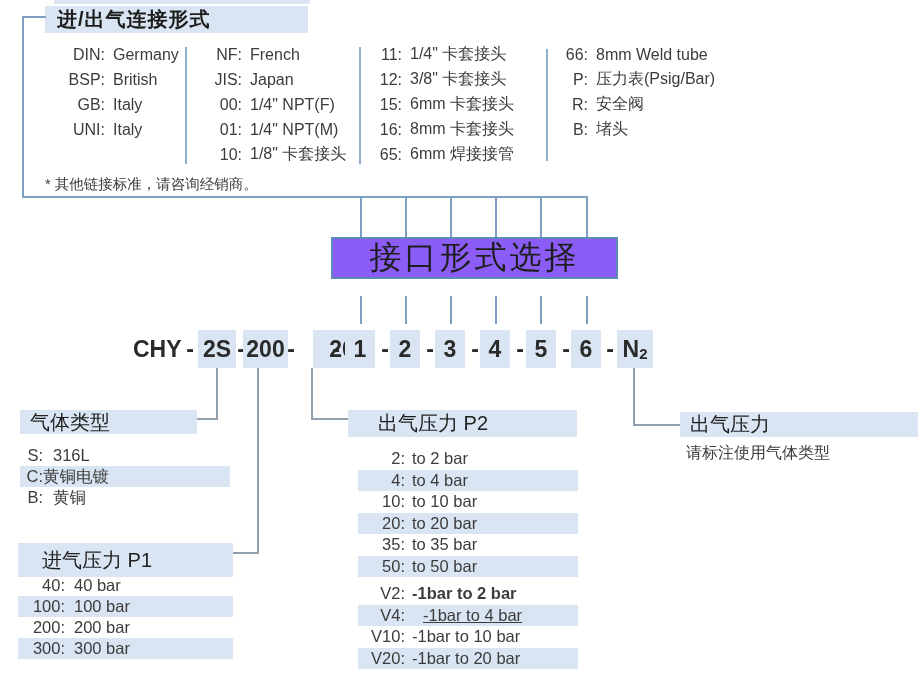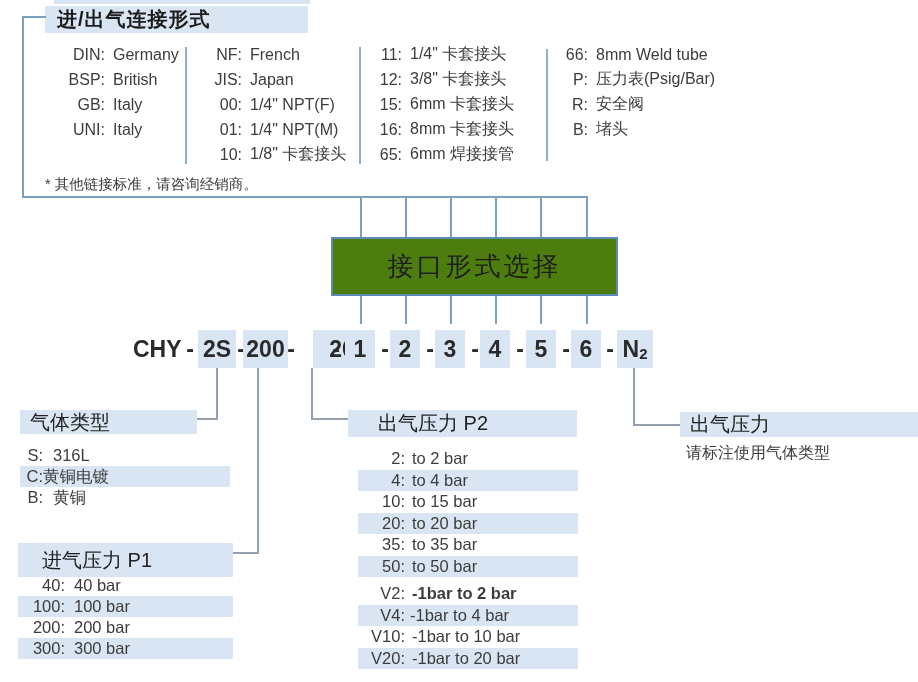--- a/index.html
+++ b/index.html
@@ -30,24 +30,24 @@
     font-size:20px;color:#1f1f1f;font-weight:500;white-space:nowrap;}
   
   .srow{position:absolute;display:flex;align-items:center;height:21px;
     font-size:16.5px;color:#3c3c3c;white-space:nowrap;}
   .slabel{display:inline-block;text-align:right;flex:0 0 auto;}
   
   .seg{position:absolute;top:330px;height:38px;line-height:38px;
     font-size:23px;font-weight:bold;color:#2a2a2a;text-align:center;white-space:nowrap;}
   .seg.hl{background:#d9e5f2;}
   .seg sub,.seg .sub{font-size:15px;vertical-align:baseline;position:relative;top:2px;}
-  .selector-box{position:absolute;left:331px;top:237px;width:287px;height:59px;
-    background:#4d7c0f;border:2px solid #5d8ab6;box-sizing:border-box;
+  .selector-box{position:absolute;left:331px;top:237px;width:287px;height:42px;
+    background:#8b5cf6;border:2px solid #5d8ab6;box-sizing:border-box;
     display:flex;align-items:center;justify-content:center;
-    font-size:26px;color:#1e1e1e;letter-spacing:3px;}
+    font-size:32px;color:#1e1e1e;letter-spacing:3px;}
   .title-bar{position:absolute;left:45px;top:6px;width:263px;height:27px;
     background:#d9e5f2;display:flex;align-items:center;padding-left:12px;
     box-sizing:border-box;font-size:20px;font-weight:600;color:#1c1c1c;letter-spacing:1px;}
   .footnote{position:absolute;left:45px;top:175px;font-size:14.5px;color:#3a3a3a;}
   .gas-note{position:absolute;left:686px;top:443px;font-size:16px;color:#3c3c3c;}
 </style>
 </head>
 <body>
 
 <div class="abs hlbg" style="left:54px;top:0;width:256px;height:4px;"></div>
@@ -232,41 +232,41 @@
 <div class="srow" style="left:358px;top:448px;width:220px;">
     <span class="slabel" style="width:47px;">2:</span>
     <span style="margin-left:7px;">to 2 bar</span>
   </div>
 <div class="srow hlbg" style="left:358px;top:470px;width:220px;">
     <span class="slabel" style="width:47px;">4:</span>
     <span style="margin-left:7px;">to 4 bar</span>
   </div>
 <div class="srow" style="left:358px;top:491px;width:220px;">
     <span class="slabel" style="width:47px;">10:</span>
-    <span style="margin-left:7px;">to 15 bar</span>
+    <span style="margin-left:7px;">to 10 bar</span>
   </div>
 <div class="srow hlbg" style="left:358px;top:513px;width:220px;">
     <span class="slabel" style="width:47px;">20:</span>
     <span style="margin-left:7px;">to 20 bar</span>
   </div>
 <div class="srow" style="left:358px;top:534px;width:220px;">
     <span class="slabel" style="width:47px;">35:</span>
     <span style="margin-left:7px;">to 35 bar</span>
   </div>
 <div class="srow hlbg" style="left:358px;top:556px;width:220px;">
     <span class="slabel" style="width:47px;">50:</span>
     <span style="margin-left:7px;">to 50 bar</span>
   </div>
 <div class="srow" style="left:358px;top:583px;width:220px;">
     <span class="slabel" style="width:47px;">V2:</span>
     <span style="margin-left:7px;font-weight:bold;">-1bar to 2 bar</span>
   </div>
 <div class="srow hlbg" style="left:358px;top:605px;width:220px;">
     <span class="slabel" style="width:47px;">V4:</span>
-    <span style="margin-left:5px;">-1bar to 4 bar</span>
+    <span style="margin-left:18px;text-decoration:underline;">-1bar to 4 bar</span>
   </div>
 <div class="srow" style="left:358px;top:626px;width:220px;">
     <span class="slabel" style="width:47px;">V10:</span>
     <span style="margin-left:7px;">-1bar to 10 bar</span>
   </div>
 <div class="srow hlbg" style="left:358px;top:648px;width:220px;">
     <span class="slabel" style="width:47px;">V20:</span>
     <span style="margin-left:7px;">-1bar to 20 bar</span>
   </div>
 

